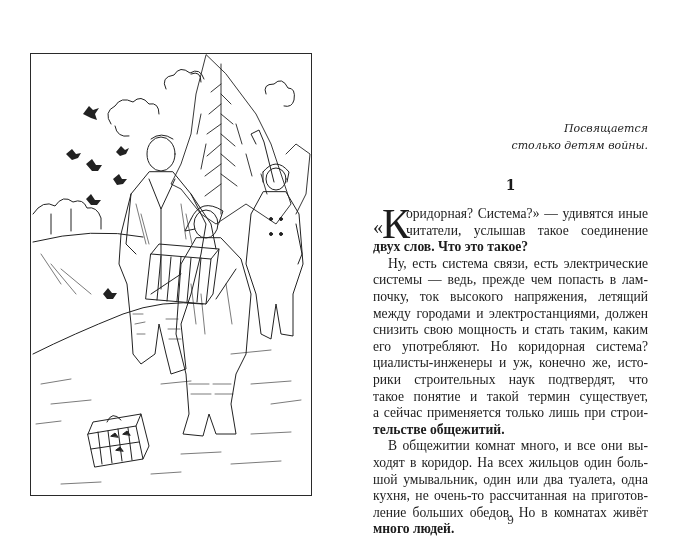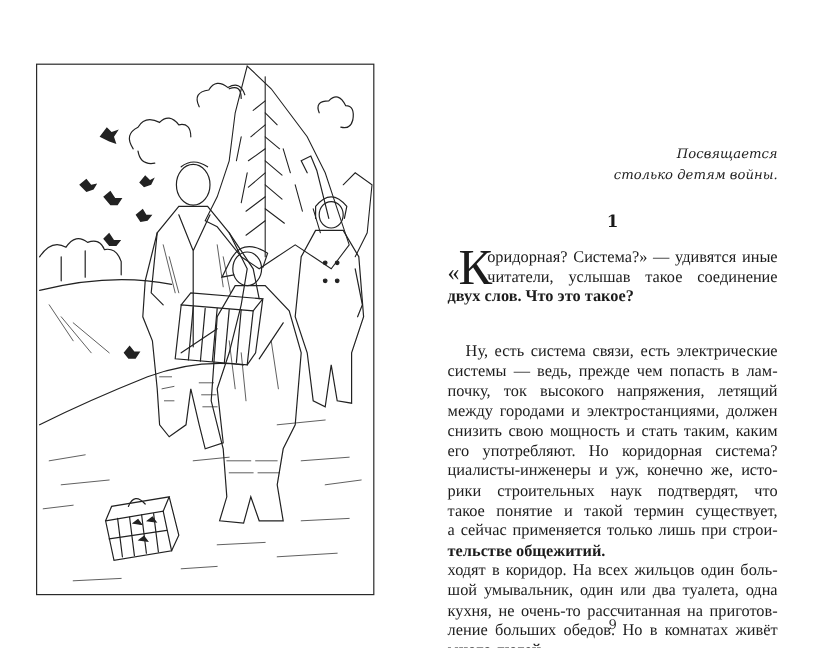--- a/index.html
+++ b/index.html
@@ -32,21 +32,21 @@
     .body-text {
       position: absolute; left: 373px; top: 190px; width: 275px;
       font-family: "Liberation Serif", serif; font-size: 13.6px; line-height: 16.6px;
       color: #1c1c1c;
     }
     .line {
       display: block; white-space: nowrap; text-align: justify;
       text-align-last: justify; height: 16.6px;
     }
     .line.last { text-align-last: left; font-weight: bold; }
-    .line.indent { padding-left: 15px; margin-top: 29px; }
+    .line.indent { padding-left: 15px; }
     .line.drop { padding-left: 33px; }
     .dropcap-wrap {
       position: absolute; left: 0; top: 1px; height: 34px;
       display: flex; align-items: flex-end;
     }
     .dropcap-quote { font-size: 20px; line-height: 20px; margin-right: -1px; padding-bottom: 4px; }
     .dropcap-letter { font-size: 42px; line-height: 34px; font-family: "Liberation Serif", serif; }
     .page-number {
       position: absolute; left: 373px; width: 275px; top: 498px;
       text-align: center; font-size: 11px; color: #333;
@@ -173,20 +173,21 @@
       <span class="line">снизить свою мощность и стать таким, каким</span>
       <span class="line">его употребляют. Но коридорная система?</span>
       <span class="line">циалисты-инженеры и уж, конечно же, исто-</span>
       <span class="line">рики строительных наук подтвердят, что</span>
       <span class="line">такое понятие и такой термин существует,</span>
       <span class="line">а сейчас применяется только лишь при строи-</span>
       <span class="line last">тельстве общежитий.</span>
     </div>
 
     <div>
+      <span class="line indent">В общежитии комнат много, и все они вы-</span>
       <span class="line">ходят в коридор. На всех жильцов один боль-</span>
       <span class="line">шой умывальник, один или два туалета, одна</span>
       <span class="line">кухня, не очень-то рассчитанная на приготов-</span>
       <span class="line">ление больших обедов. Но в комнатах живёт</span>
       <span class="line last">много людей.</span>
     </div>
   </div>
 
   <div class="page-number">9</div>
 </div>

